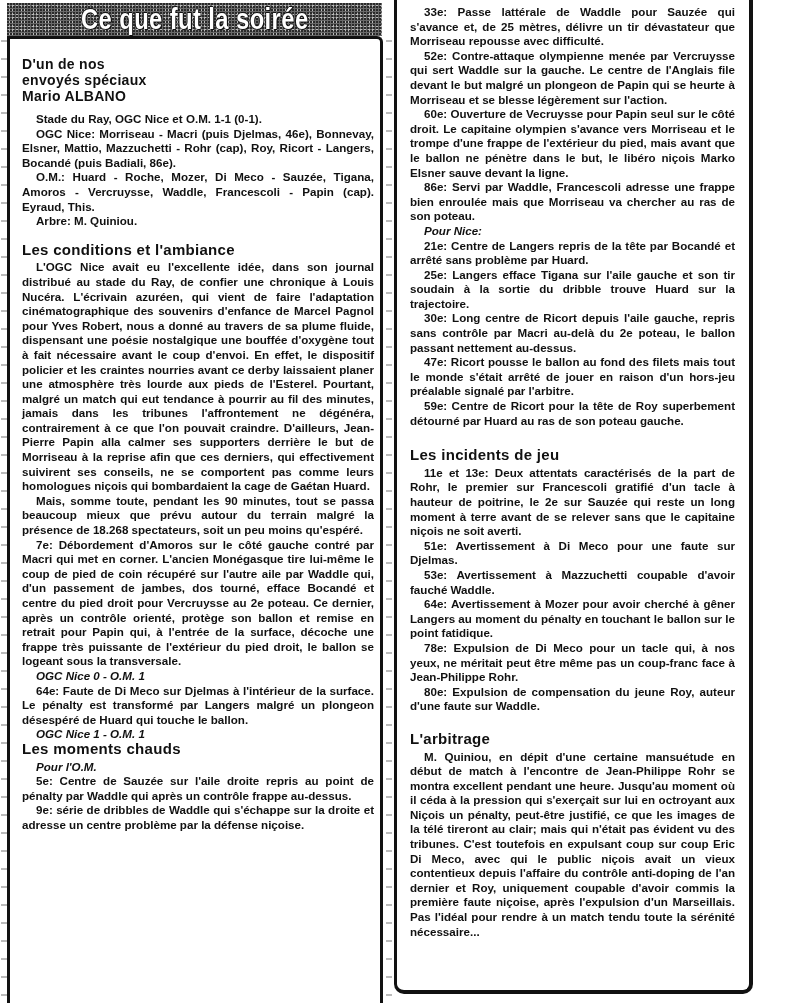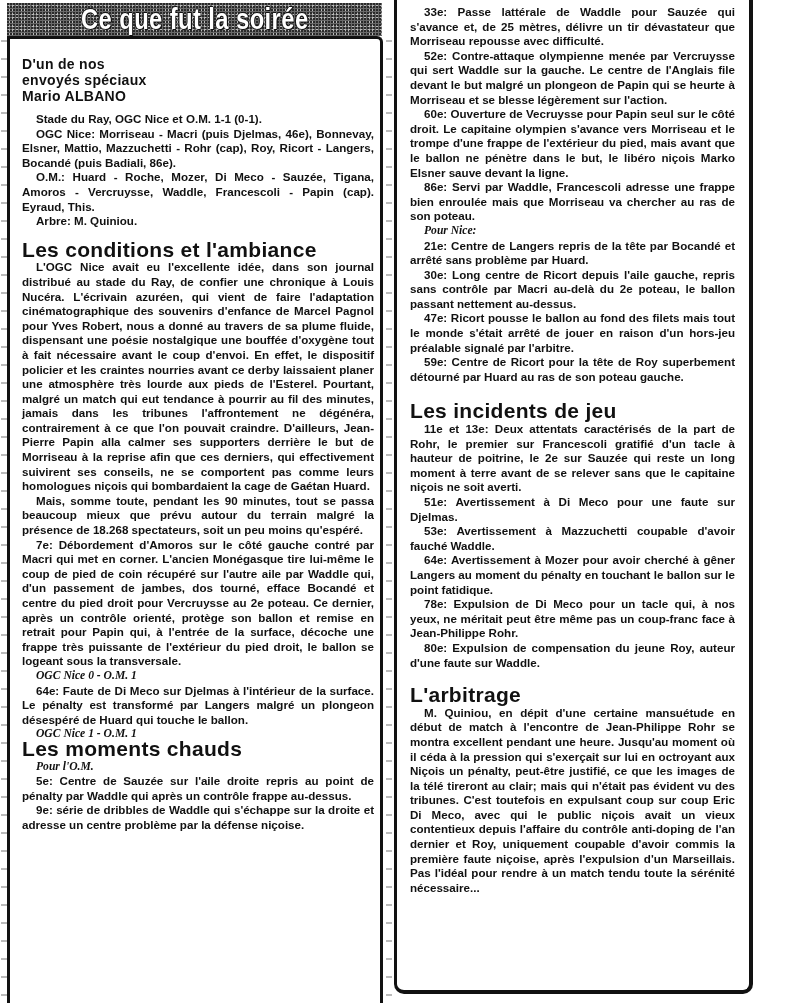--- a/index.html
+++ b/index.html
@@ -26,22 +26,22 @@
   .right-box { position:absolute; left:394px; top:0px; width:352px; height:990px;
                border-left:3px solid #111; border-right:4px solid #111;
                border-bottom:4px solid #111; border-radius:0 0 10px 10px; }
 
   .col { position:absolute; font-size:11.6px; line-height:14.6px; text-align:justify; }
   .col-left { left:22px; top:50px; width:352px; }
   .col-right { left:410px; top:5px; width:325px; }
 
   p { margin:0; text-indent:14px; }
   .byline { font-weight:bold; font-size:14px; line-height:16px; margin:6px 0 8px 0; text-indent:0; letter-spacing:0.3px; }
-  h2 { font-size:21px; font-weight:bold; margin:14px 0 3px 0; letter-spacing:0.3px; }
-  .italic { font-style:italic; font-weight:bold;font-family:Liberation Serif, serif; }
+  h2 { font-size:15px; font-weight:bold; margin:14px 0 3px 0; letter-spacing:0.3px; }
+  .italic { font-style:italic; font-weight:bold; }
   .body-text { font-weight:bold; }
 
   .margin-noise { position:absolute; top:40px; width:6px; height:960px;
                   background-image:repeating-linear-gradient(to bottom, #777 0 2px, transparent 2px 18px); opacity:.5; }
 </style>
 </head>
 <body>
 
 <div class="page">
 
@@ -82,20 +82,21 @@
     <p>9e: série de dribbles de Waddle qui s'échappe sur la droite et adresse un centre problème par la défense niçoise.</p>
   </div>
 
   <div class="col col-right body-text">
     <p>33e: Passe lattérale de Waddle pour Sauzée qui s'avance et, de 25 mètres, délivre un tir dévastateur que Morriseau repousse avec difficulté.</p>
     <p>52e: Contre-attaque olympienne menée par Vercruysse qui sert Waddle sur la gauche. Le centre de l'Anglais file devant le but malgré un plongeon de Papin qui se heurte à Morriseau et se blesse légèrement sur l'action.</p>
     <p>60e: Ouverture de Vecruysse pour Papin seul sur le côté droit. Le capitaine olympien s'avance vers Morriseau et le trompe d'une frappe de l'extérieur du pied, mais avant que le ballon ne pénètre dans le but, le libéro niçois Marko Elsner sauve devant la ligne.</p>
     <p>86e: Servi par Waddle, Francescoli adresse une frappe bien enroulée mais que Morriseau va chercher au ras de son poteau.</p>
     <p class="italic">Pour Nice:</p>
     <p>21e: Centre de Langers repris de la tête par Bocandé et arrêté sans problème par Huard.</p>
+    <p>25e: Langers efface Tigana sur l'aile gauche et son tir soudain à la sortie du dribble trouve Huard sur la trajectoire.</p>
     <p>30e: Long centre de Ricort depuis l'aile gauche, repris sans contrôle par Macri au-delà du 2e poteau, le ballon passant nettement au-dessus.</p>
     <p>47e: Ricort pousse le ballon au fond des filets mais tout le monde s'était arrêté de jouer en raison d'un hors-jeu préalable signalé par l'arbitre.</p>
     <p>59e: Centre de Ricort pour la tête de Roy superbement détourné par Huard au ras de son poteau gauche.</p>
 
     <h2 style="margin-top:20px;">Les incidents de jeu</h2>
     <p>11e et 13e: Deux attentats caractérisés de la part de Rohr, le premier sur Francescoli gratifié d'un tacle à hauteur de poitrine, le 2e sur Sauzée qui reste un long moment à terre avant de se relever sans que le capitaine niçois ne soit averti.</p>
     <p>51e: Avertissement à Di Meco pour une faute sur Djelmas.</p>
     <p>53e: Avertissement à Mazzuchetti coupable d'avoir fauché Waddle.</p>
     <p>64e: Avertissement à Mozer pour avoir cherché à gêner Langers au moment du pénalty en touchant le ballon sur le point fatidique.</p>
     <p>78e: Expulsion de Di Meco pour un tacle qui, à nos yeux, ne méritait peut être même pas un coup-franc face à Jean-Philippe Rohr.</p>

